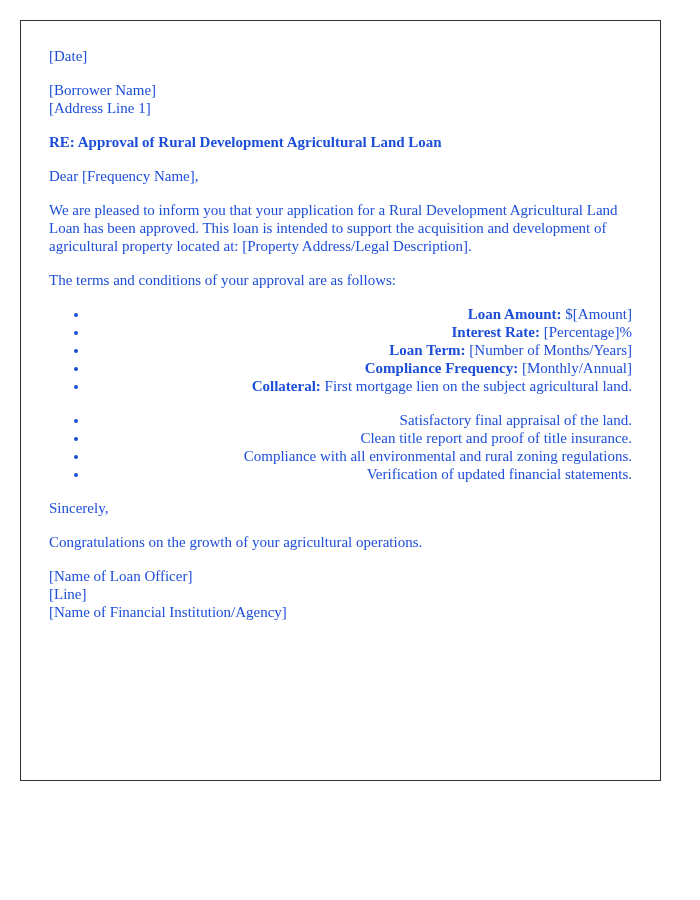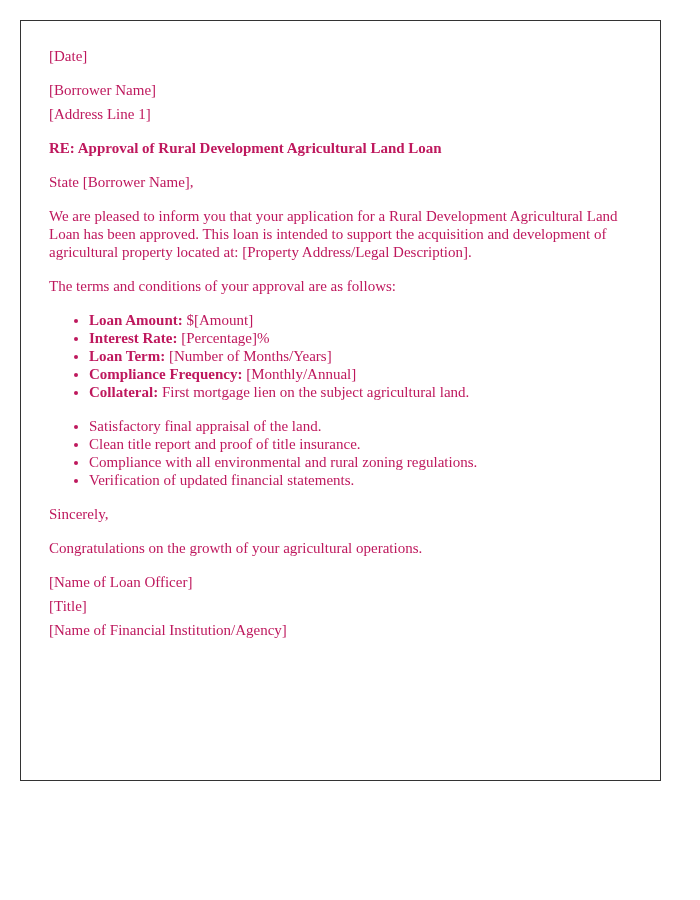--- a/index.html
+++ b/index.html
@@ -7,44 +7,44 @@
     .letter {
       position: absolute;
       left: 20px; top: 20px;
       width: 641px; height: 761px;
       box-sizing: border-box;
       border: 1px solid #333333;
       padding: 26px 28px 0 28px;
       font-family: "Liberation Serif", "DejaVu Serif", serif;
       font-size: 15px;
       line-height: 18px;
-      color: #be185d;
+      color: #1d4ed8;
     }
     .letter p { margin: 0 0 16px 0; }
     .block { margin: 0 0 16px 0; }
-    .block .line { display: block; margin-top: 6px; }
+    .block .line { display: block; }
     .subject { font-weight: bold; }
     ul { margin: 0 0 16px 0; padding-left: 40px; list-style: disc; }
-    li { margin: 0; }
+    li { margin: 0; text-align: right; }
     li b { font-weight: bold; }
   </style>
 </head>
 <body>
 
 <div class="letter">
   <p>[Date]</p>
 
   <div class="block">
     <span class="line">[Borrower Name]</span>
     <span class="line">[Address Line 1]</span>
   </div>
 
   <p class="subject">RE: Approval of Rural Development Agricultural Land Loan</p>
 
-  <p>State [Borrower Name],</p>
+  <p>Dear [Frequency Name],</p>
 
   <p>We are pleased to inform you that your application for a Rural Development Agricultural Land Loan has been approved. This loan is intended to support the acquisition and development of agricultural property located at: [Property Address/Legal Description].</p>
 
   <p>The terms and conditions of your approval are as follows:</p>
 
   <ul>
     <li><b>Loan Amount:</b><span> $[Amount]</span></li>
     <li><b>Interest Rate:</b><span> [Percentage]%</span></li>
     <li><b>Loan Term:</b><span> [Number of Months/Years]</span></li>
     <li><b>Compliance Frequency:</b><span> [Monthly/Annual]</span></li>
@@ -59,16 +59,16 @@
     <li>Verification of updated financial statements.</li>
   </ul>
 
 
   <p>Sincerely,</p>
 
   <p>Congratulations on the growth of your agricultural operations.</p>
 
   <div class="block">
     <span class="line">[Name of Loan Officer]</span>
-    <span class="line">[Title]</span>
+    <span class="line">[Line]</span>
     <span class="line">[Name of Financial Institution/Agency]</span>
   </div>
 </div>
 
 </body></html>

